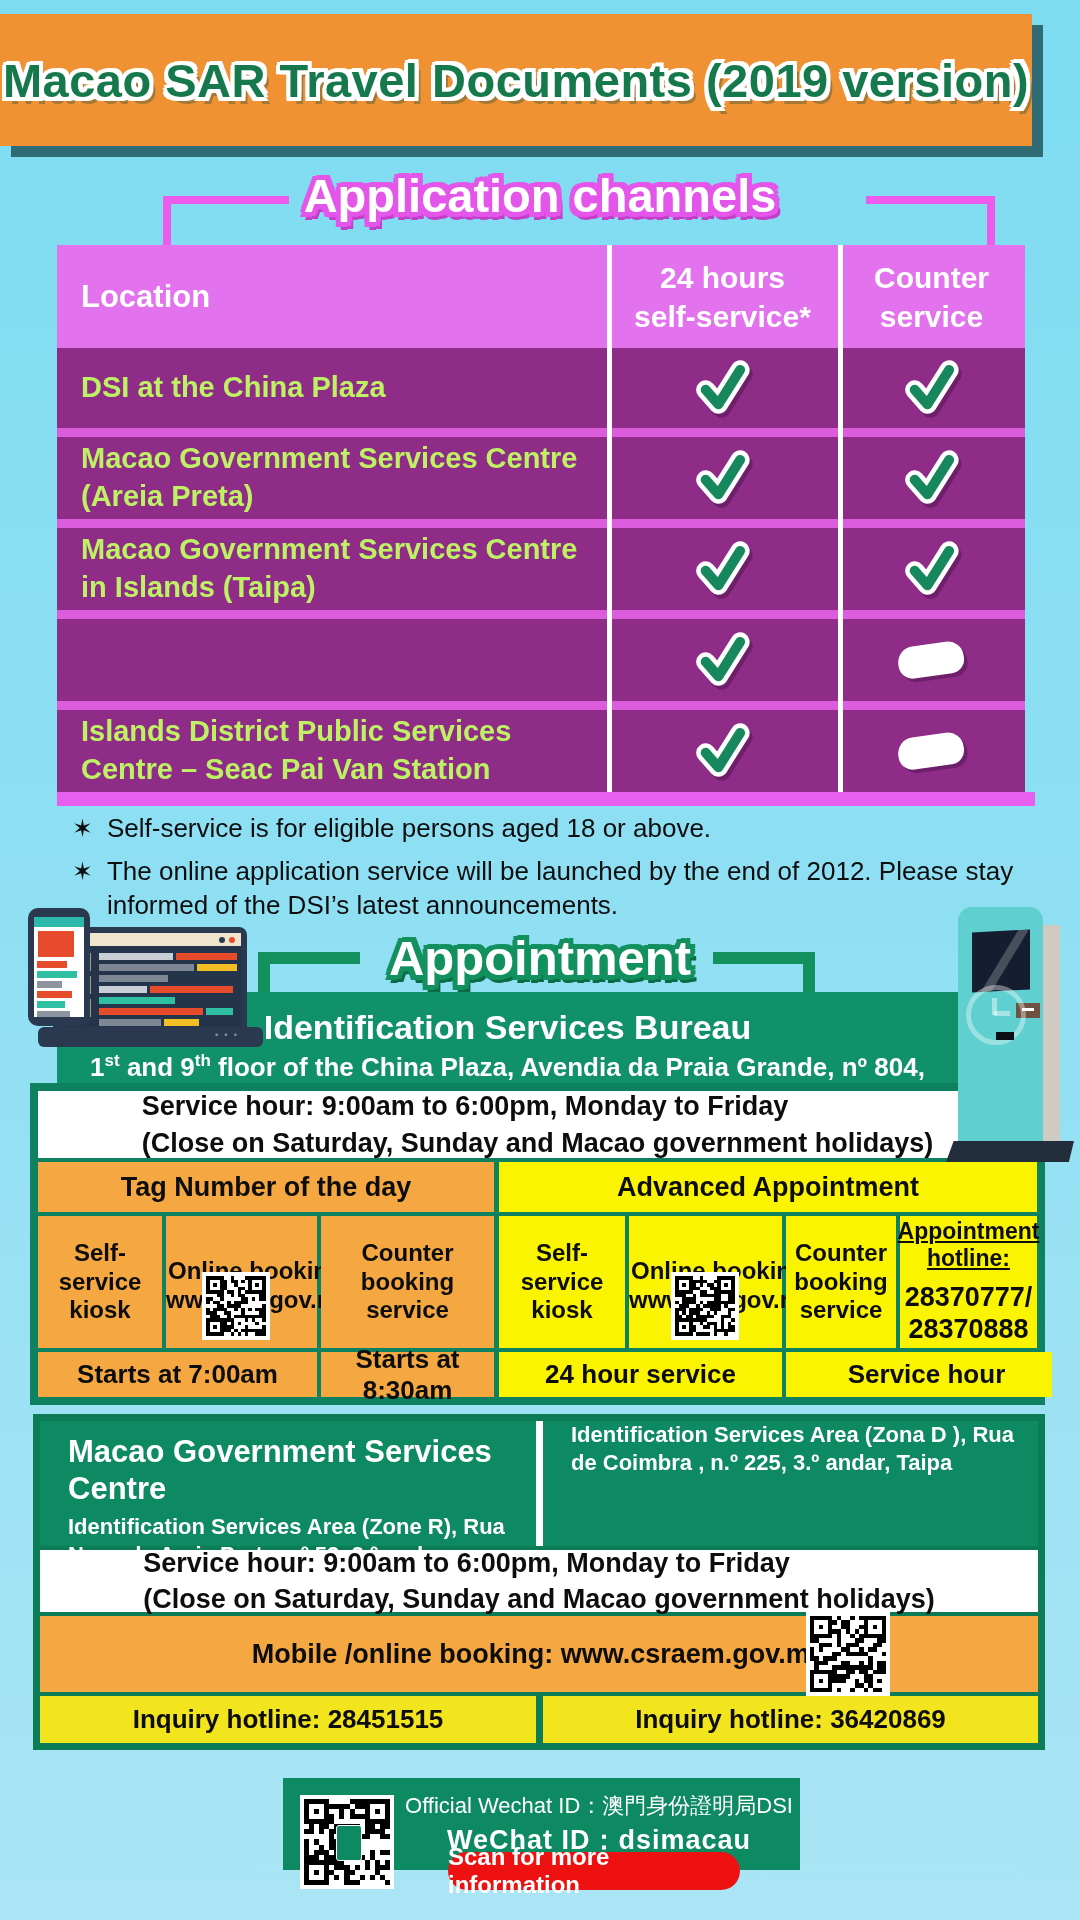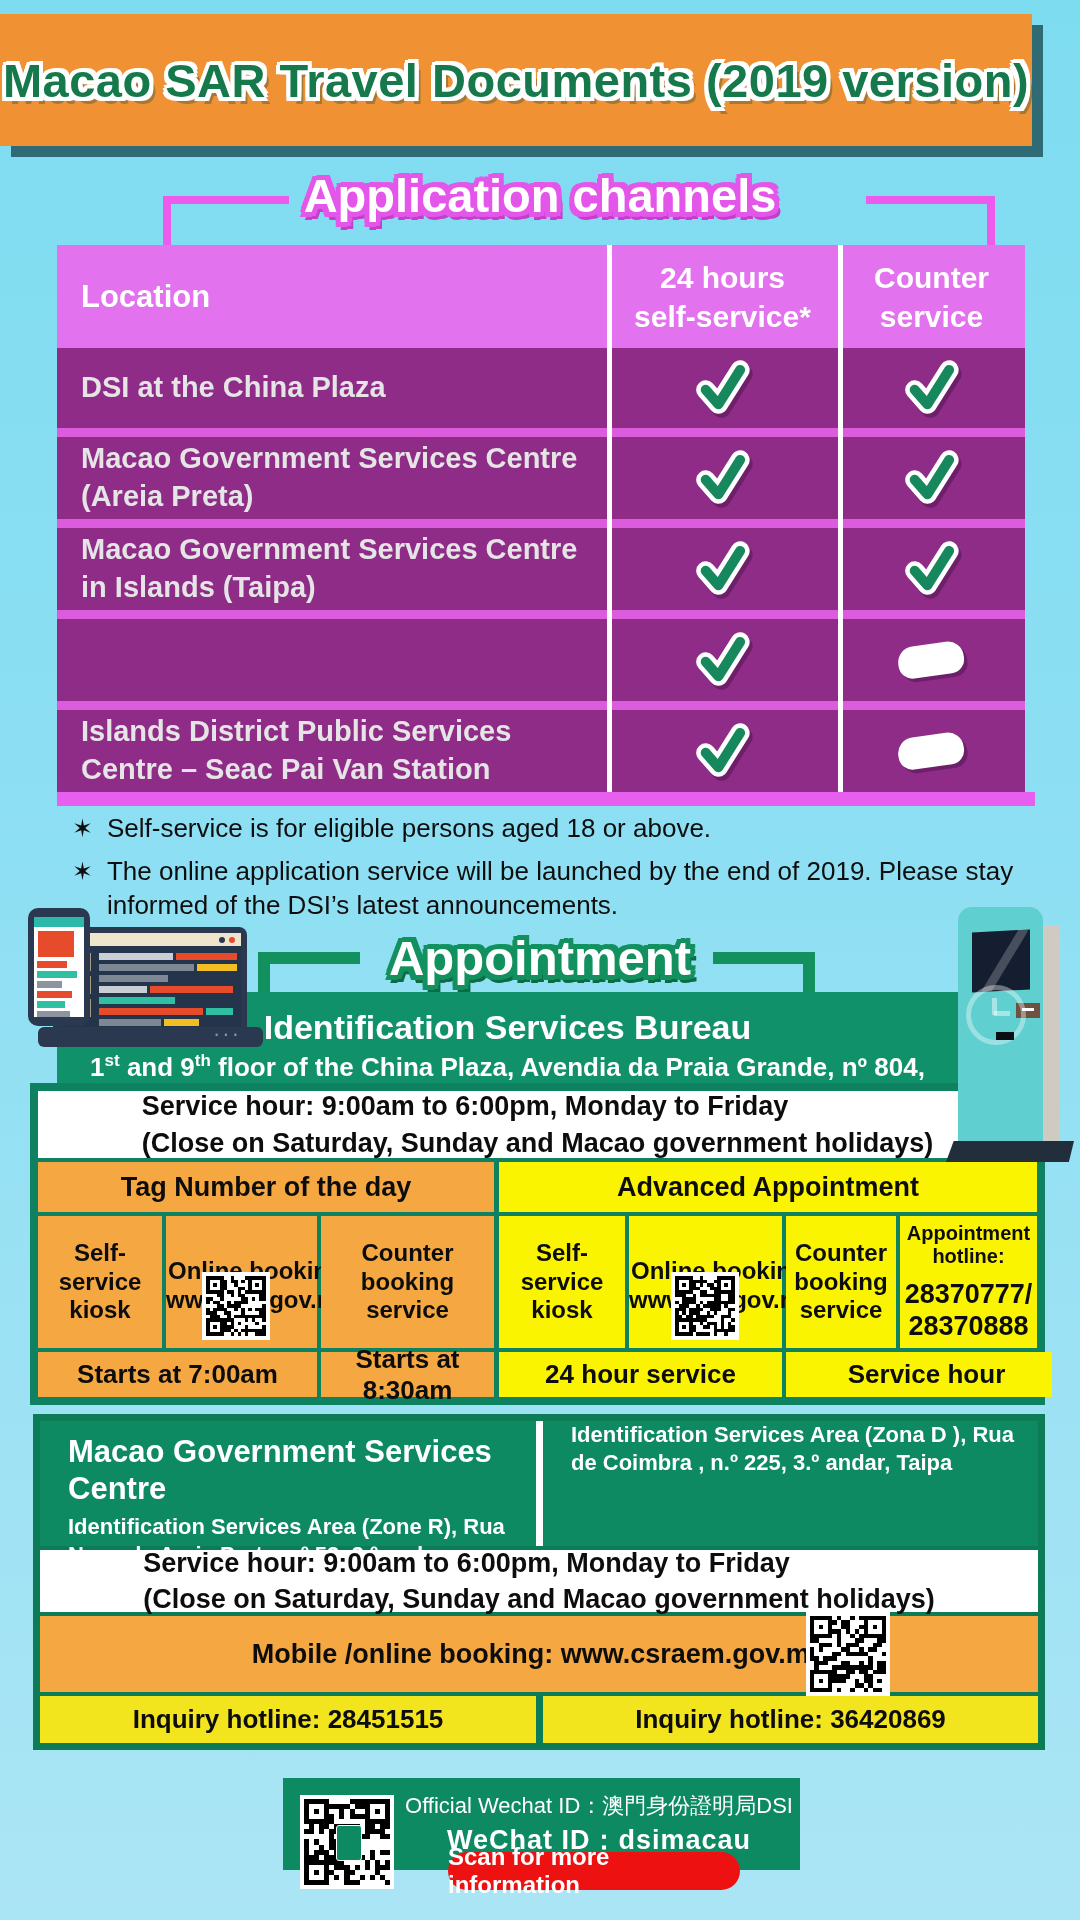--- a/index.html
+++ b/index.html
@@ -35,21 +35,21 @@
   .ath{left:57px;top:245px;width:968px;height:103px;background:#E272EE;z-index:1;}
   .ath .h1{position:absolute;left:24px;top:0;height:100%;display:flex;align-items:center;
     font-size:31px;font-weight:700;color:#fff;}
   .ath .h2{position:absolute;left:550px;width:231px;top:0;height:100%;display:flex;align-items:center;
     justify-content:center;text-align:center;font-size:30px;font-weight:700;color:#fff;line-height:1.3;}
   .ath .h3{position:absolute;left:781px;width:187px;top:0;height:100%;display:flex;align-items:center;
     justify-content:center;text-align:center;font-size:30px;font-weight:700;color:#fff;line-height:1.3;}
   .t-row{left:57px;width:968px;background:#8E2C87;z-index:1;}
   .t-sep{left:57px;width:968px;height:9px;background:#DB5CDD;z-index:2;}
   .t-row .loc{position:absolute;left:24px;top:0;height:100%;display:flex;align-items:center;
-    font-size:29px;font-weight:700;color:#e5e5e5;line-height:1.3;}
+    font-size:29px;font-weight:700;color:#bef264;line-height:1.3;}
   .vdiv{top:245px;height:547px;width:5px;background:#fff;z-index:3;}
   .t-foot{left:57px;top:792px;width:978px;height:14px;background:#E65FEF;z-index:1;}
   .mark{position:absolute;top:0;height:100%;width:120px;display:flex;align-items:center;justify-content:center;}
   .mark svg{filter:drop-shadow(3px 4px 0 rgba(70,15,70,.45));}
   .mark.m1{left:605px;} .mark.m2{left:814px;}
   .dash{width:66px;height:32px;background:#fff;border-radius:16px 16px 14px 14px;
     transform:rotate(-8deg);box-shadow:3px 4px 0 rgba(70,15,70,.45);}
 
   
   .notes{left:72px;top:812px;width:960px;}
@@ -65,21 +65,21 @@
   .book-frame{left:30px;top:1083px;width:1015px;height:322px;background:#0E8160;z-index:1;}
   .cell{position:absolute;z-index:2;display:flex;align-items:center;justify-content:center;
     text-align:center;font-weight:700;color:#0d0d0d;}
   .c-orange{background:#F5A841;} .c-yellow{background:#FBF400;}
   .white-box{position:absolute;background:#fff;z-index:2;display:flex;align-items:center;}
   .svc-text{width:fit-content;margin:0 auto;text-align:left;font-size:27px;font-weight:700;color:#0d0d0d;line-height:1.35;}
   .bh{font-size:27px;} .bcell{font-size:24px;line-height:1.2;flex-direction:column;gap:4px;}
   .bfoot{font-size:26px;}
   .qr-tile{position:absolute;background:#fff;z-index:3;}
   .qr{position:absolute;inset:4px;}
-  .hot-label{font-size:20px;line-height:1.15;}
+  .hot-label{font-size:23px;line-height:1.15;text-decoration:underline;}
   .hot-nums{font-size:27px;font-weight:800;line-height:1.2;margin-top:6px;}
 
   
   .cen-frame{left:33px;top:1414px;width:1012px;height:336px;background:#0B7C55;z-index:1;}
   .cen-green{position:absolute;background:#0D8A62;z-index:2;color:#fff;}
   .cen-name{margin:12px 0 6px 28px;font-size:31px;font-weight:800;line-height:1.2;width:440px;}
   .cen-addr{margin:0 0 0 28px;font-size:22px;font-weight:700;line-height:1.25;width:445px;}
   .cen-wdiv{position:absolute;background:#fff;z-index:3;}
   .mob-text{width:100%;text-align:center;font-size:27px;font-weight:700;color:#0d0d0d;}
   .hotline-cell{font-size:26px;}
@@ -224,21 +224,21 @@
   <div class="abs vdiv" style="left:607px;"></div>
   <div class="abs vdiv" style="left:838px;"></div>
 
   <div class="abs notes">
     <div class="note">
       <span class="star">✶</span>
       <span>Self-service is for eligible persons aged 18 or above.</span>
     </div>
     <div class="note">
       <span class="star">✶</span>
-      <span>The online application service will be launched by the end of 2019. Please stay informed of the DSI’s latest announcements.</span>
+      <span>The online application service will be launched by the end of 2012. Please stay informed of the DSI’s latest announcements.</span>
     </div>
   </div>
 
   <div class="abs sec-title appt-title">Appointment</div>
   <div class="abs br-green" style="left:258px;top:952px;width:102px;height:12px;"></div>
   <div class="abs br-green" style="left:258px;top:952px;width:12px;height:40px;"></div>
   <div class="abs br-green" style="left:713px;top:952px;width:102px;height:12px;"></div>
   <div class="abs br-green" style="left:803px;top:952px;width:12px;height:40px;"></div>
 
   <div class="abs isb-banner">

